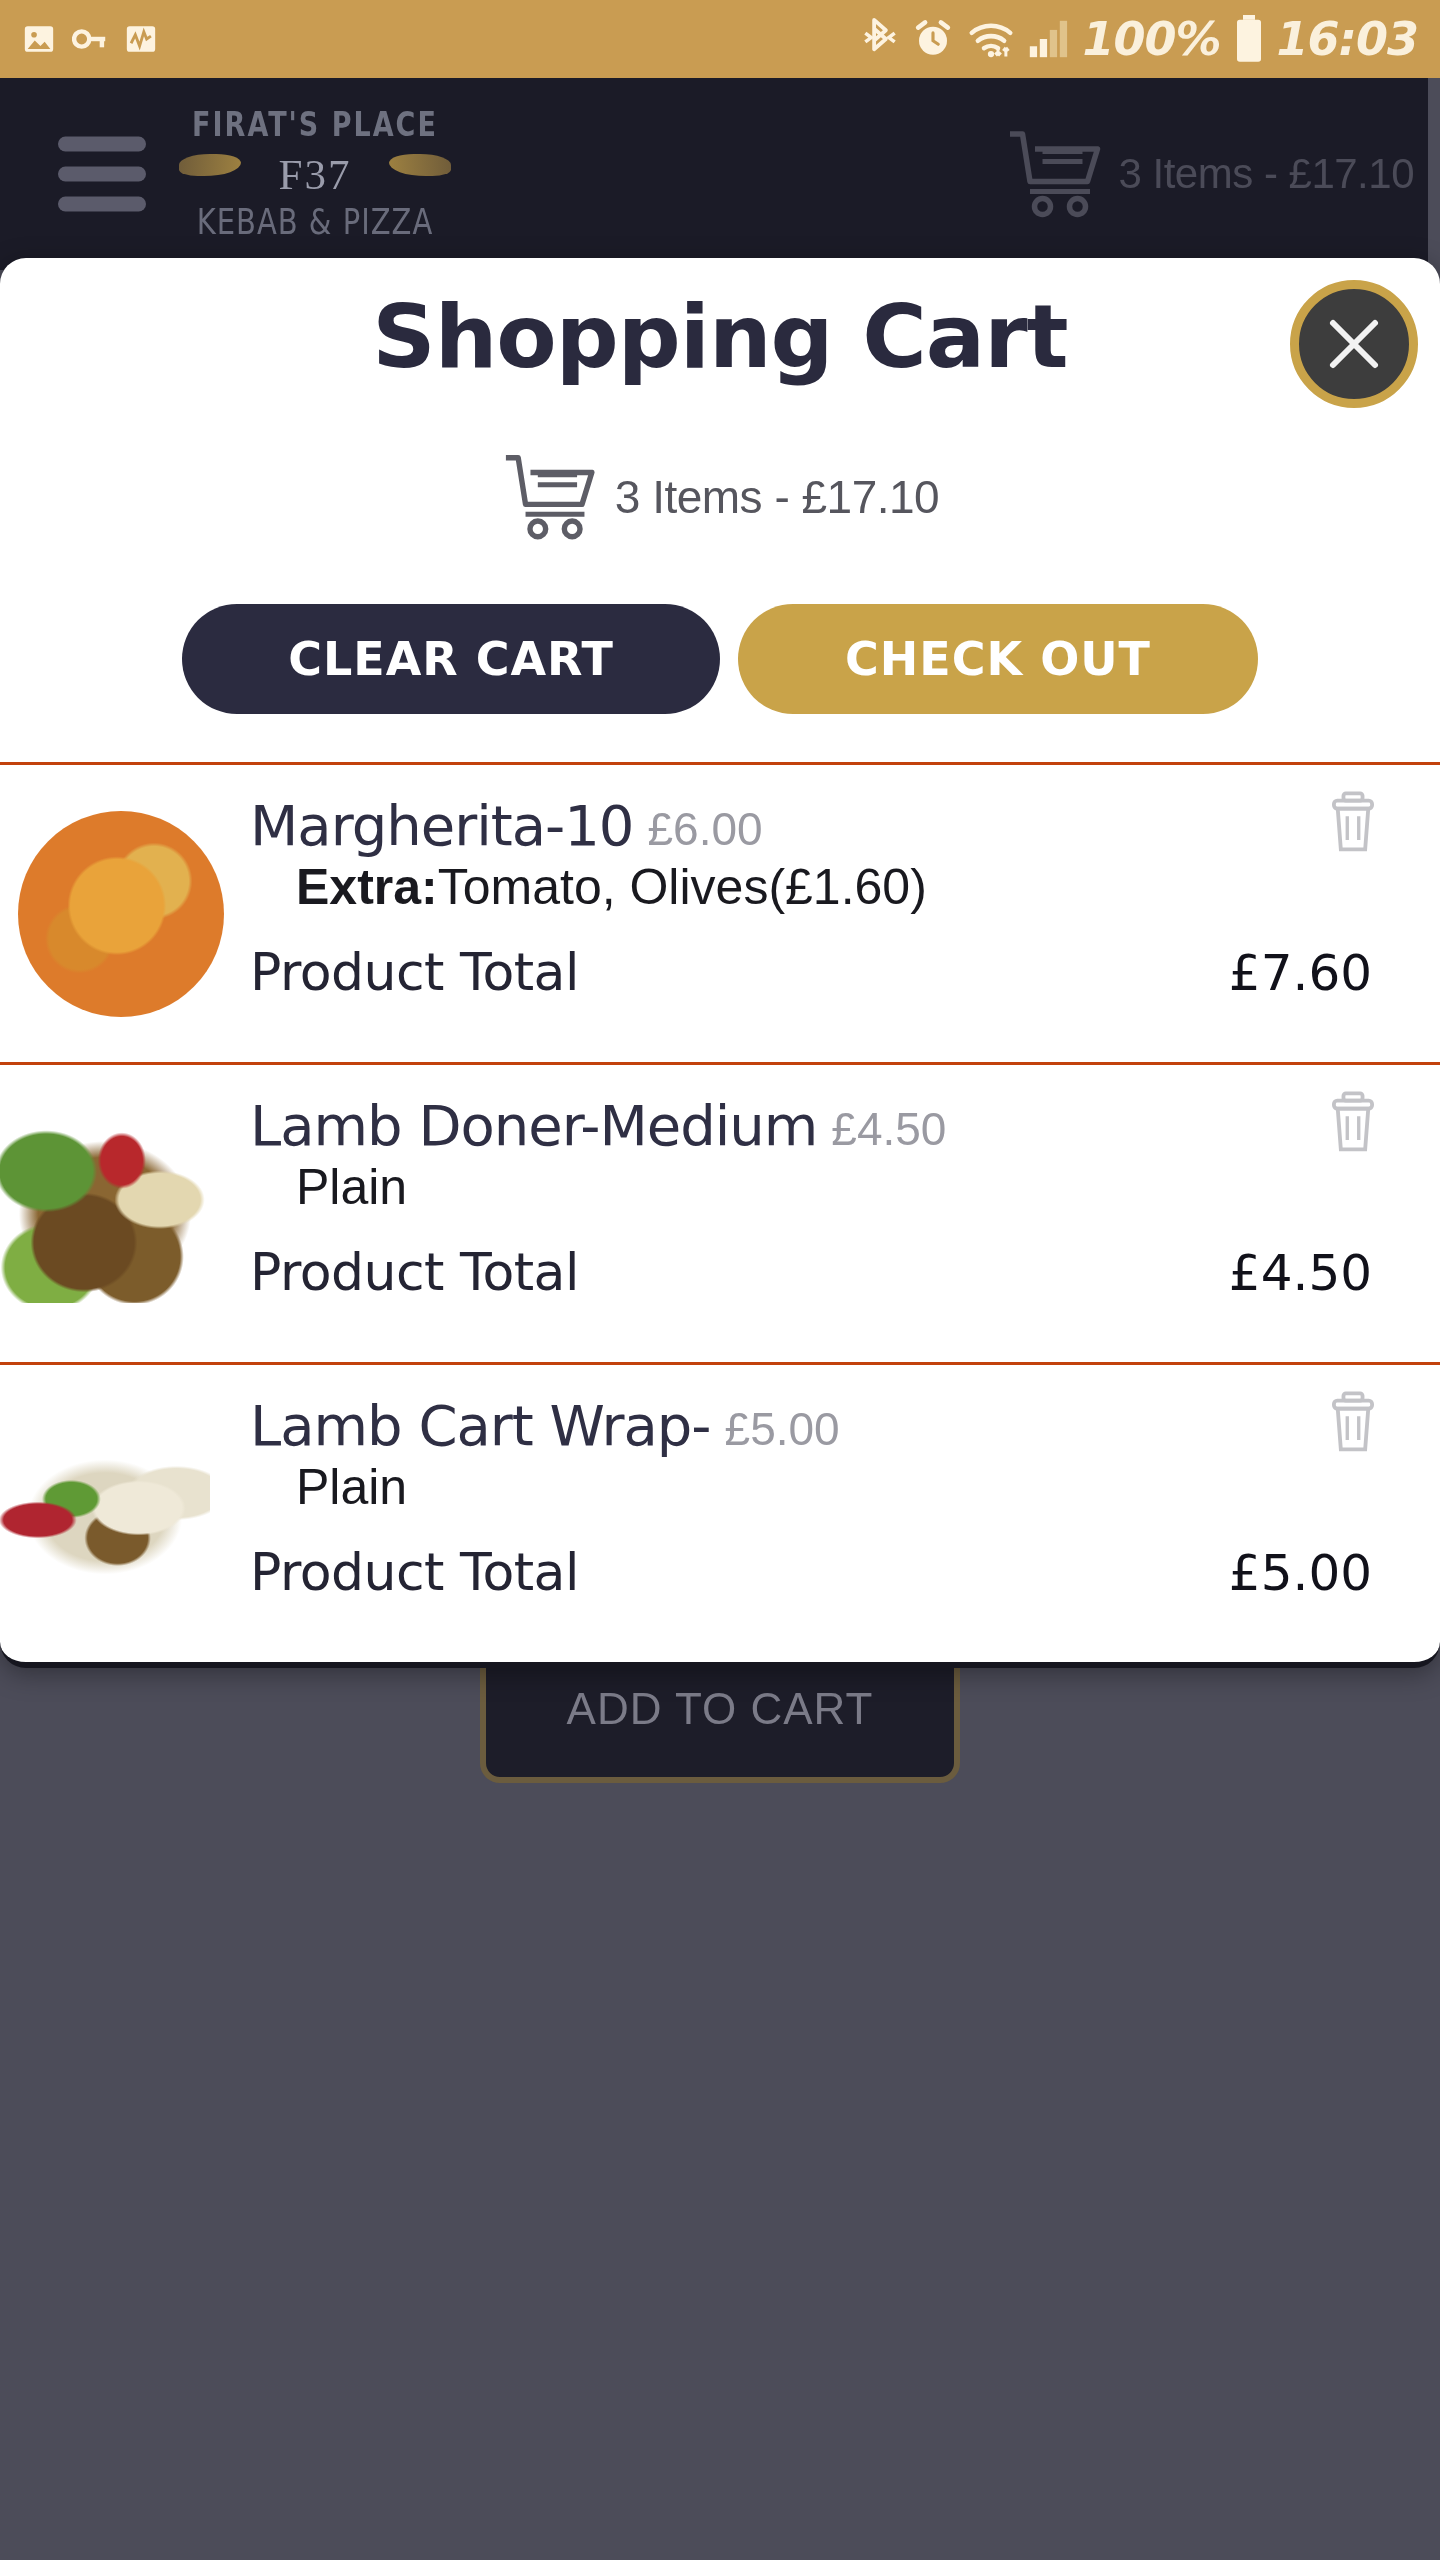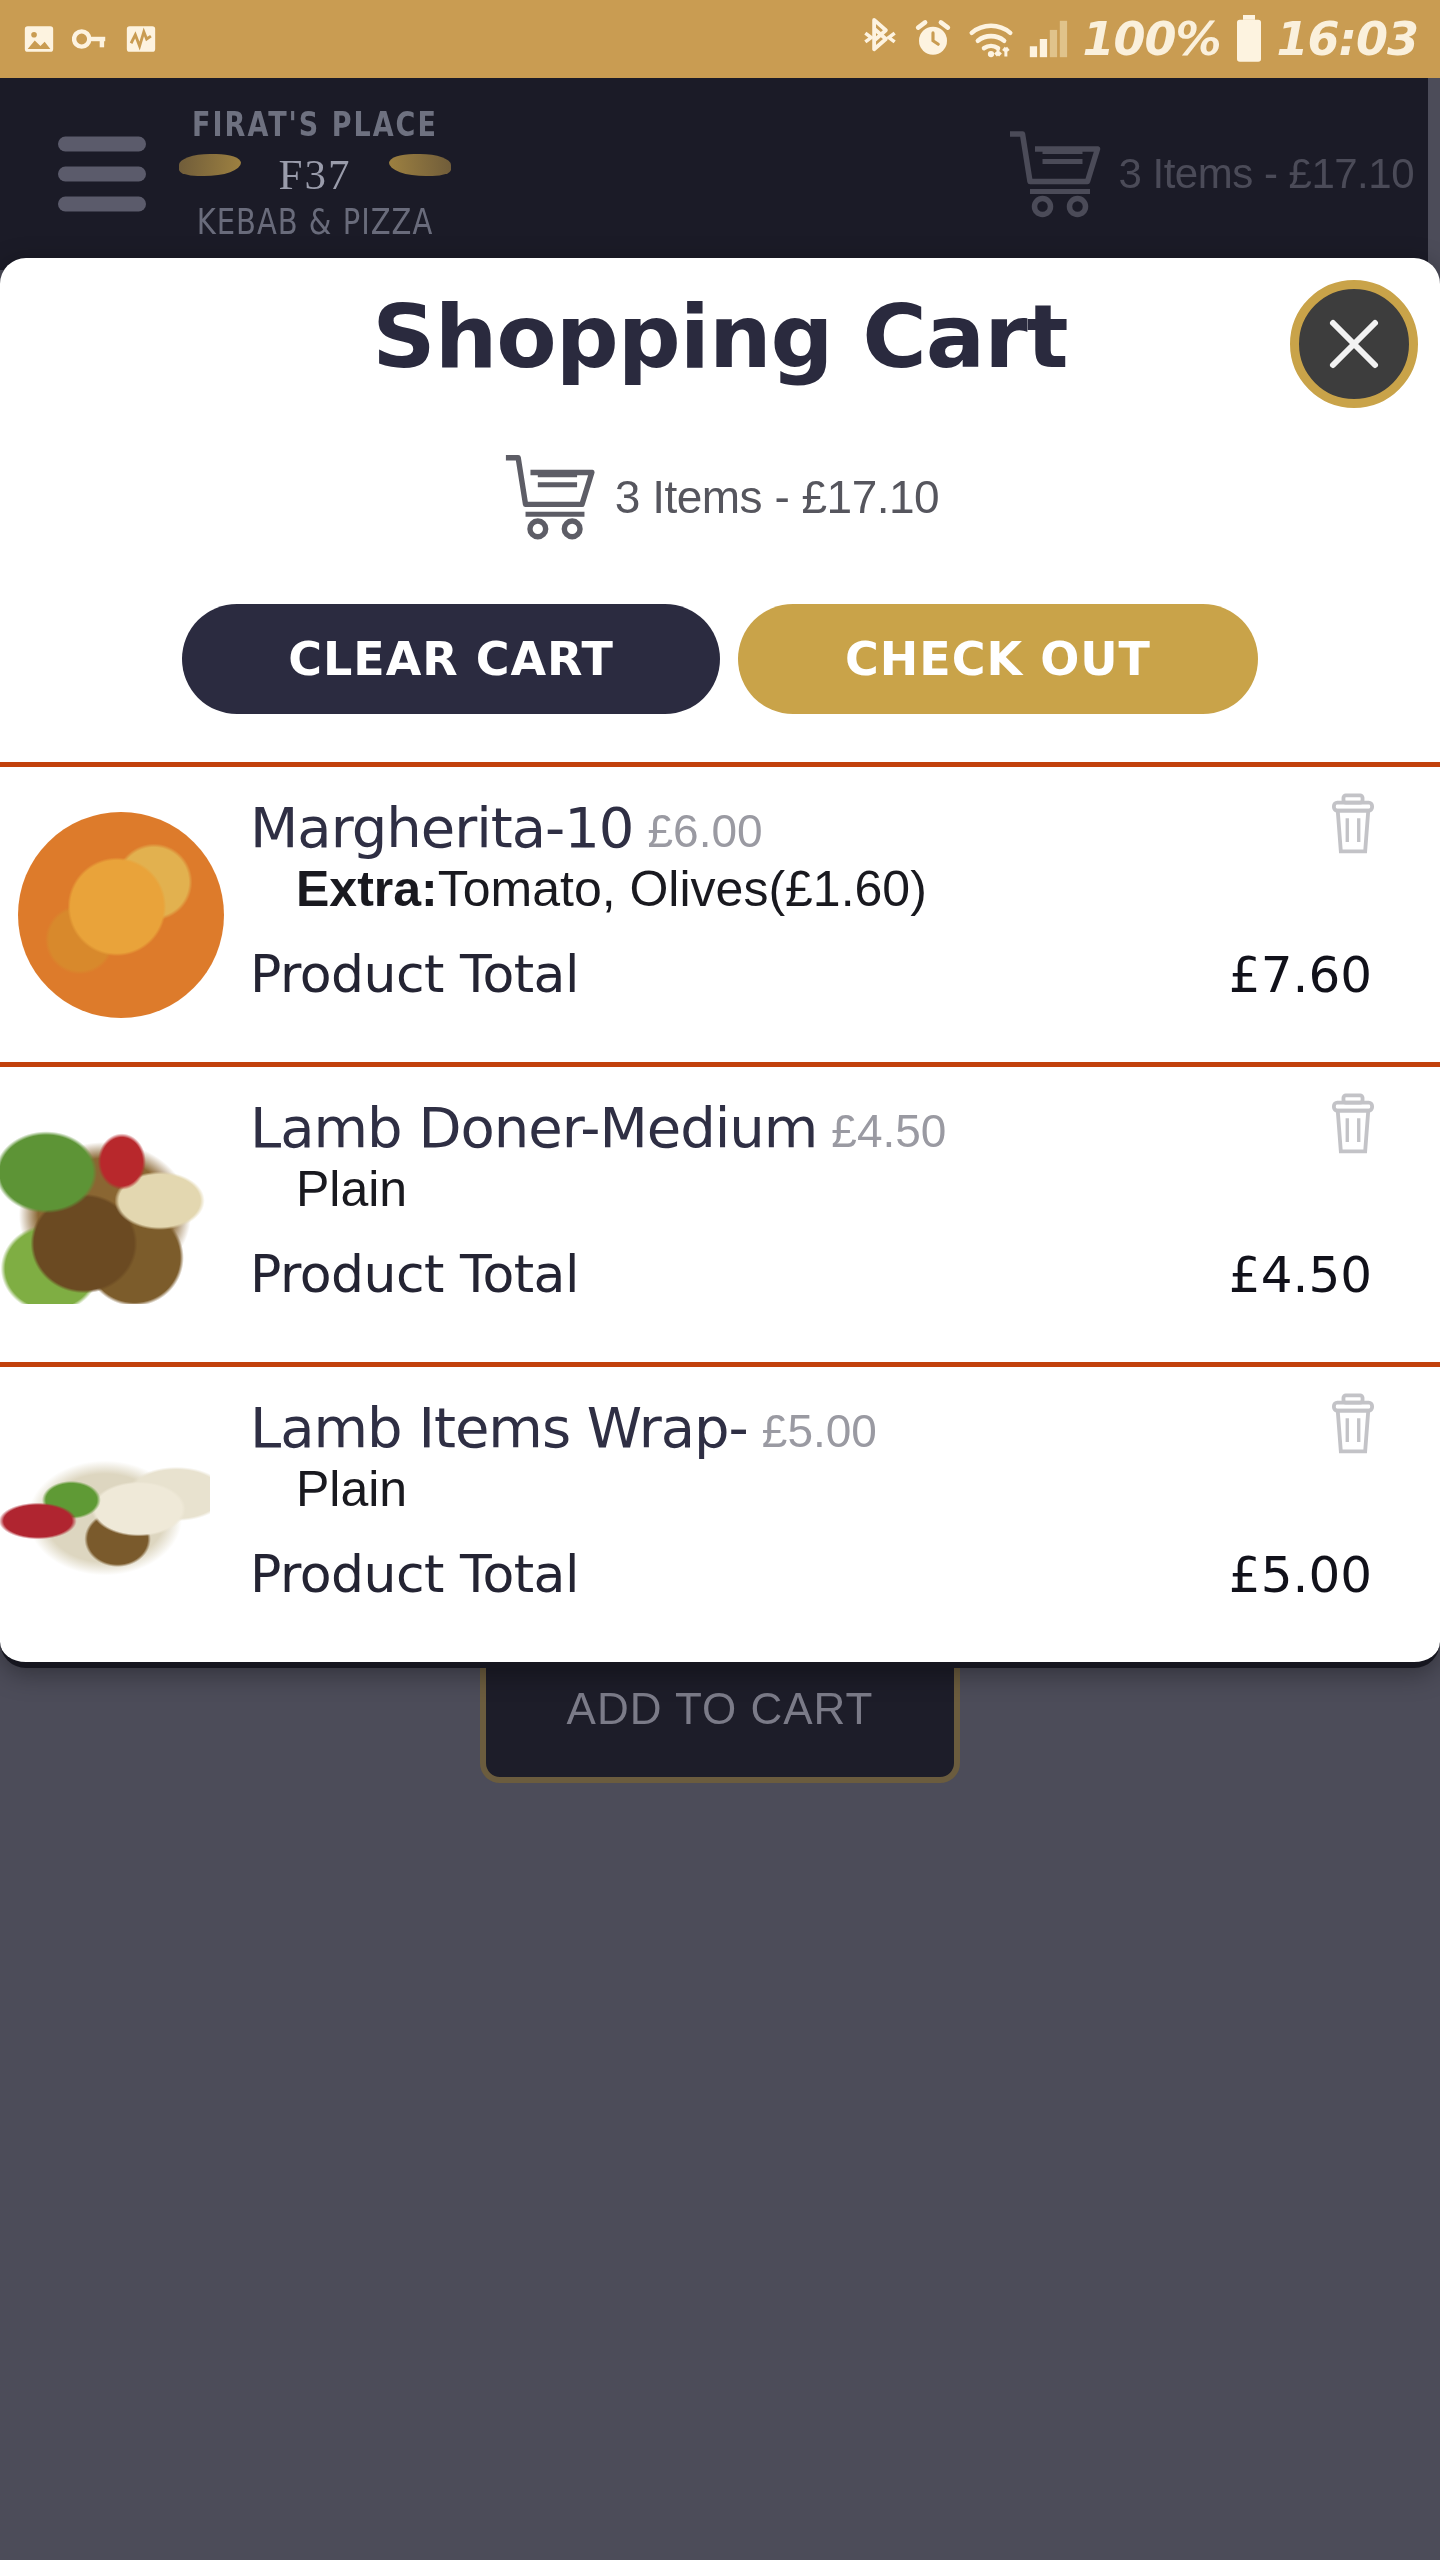--- a/index.html
+++ b/index.html
@@ -141,21 +141,21 @@
     font-size: 46px; font-weight: bold; letter-spacing: 1px;
     display: flex; align-items: center; justify-content: center;
     font-family: "DejaVu Sans", sans-serif;
   }
   .btn-clear { width: 538px; background: #2b2b40; }
   .btn-checkout { width: 520px; background: #c9a349; }
 
   
   .cart-item {
     position: relative; display: flex; align-items: stretch;
-    border-top: 5px solid #c2410c; min-height: 300px; padding: 6px 0;
+    border-top: 3px solid #c2410c; min-height: 300px; padding: 6px 0;
   }
   .item-thumb { width: 250px; flex: 0 0 250px; position: relative; }
   .thumb-pizza {
     position: absolute; left: 18px; top: 50%; transform: translateY(-50%);
     width: 206px; height: 206px; border-radius: 50%;
     background:
       radial-gradient(circle at 48% 46%, #e9a33a 0 30%, transparent 32%),
       radial-gradient(circle at 30% 62%, #d8892c 0 16%, transparent 18%),
       radial-gradient(circle at 66% 34%, #e2b14f 0 18%, transparent 20%),
       radial-gradient(circle at 50% 50%, #dd7b2b 0 78%, #e8c98e 80%, #d9a863 100%);
@@ -386,21 +386,21 @@
         </div>
       </div>
     </div>
 
     <div class="cart-item">
       <div class="item-thumb">
         <div class="thumb-wrap"></div>
       </div>
       <div class="item-body">
         <div class="item-name-row">
-          <span class="item-name">Lamb Items Wrap-</span>
+          <span class="item-name">Lamb Cart Wrap-</span>
           <span class="item-price">£5.00</span>
         </div>
         <div class="item-opts indent">
           <span class="lbl"></span><span>Plain</span>
         </div>
         <div class="total-row">
           <span class="total-label">Product Total</span>
           <span class="total-value">£5.00</span>
         </div>
         <div class="trash-btn">

